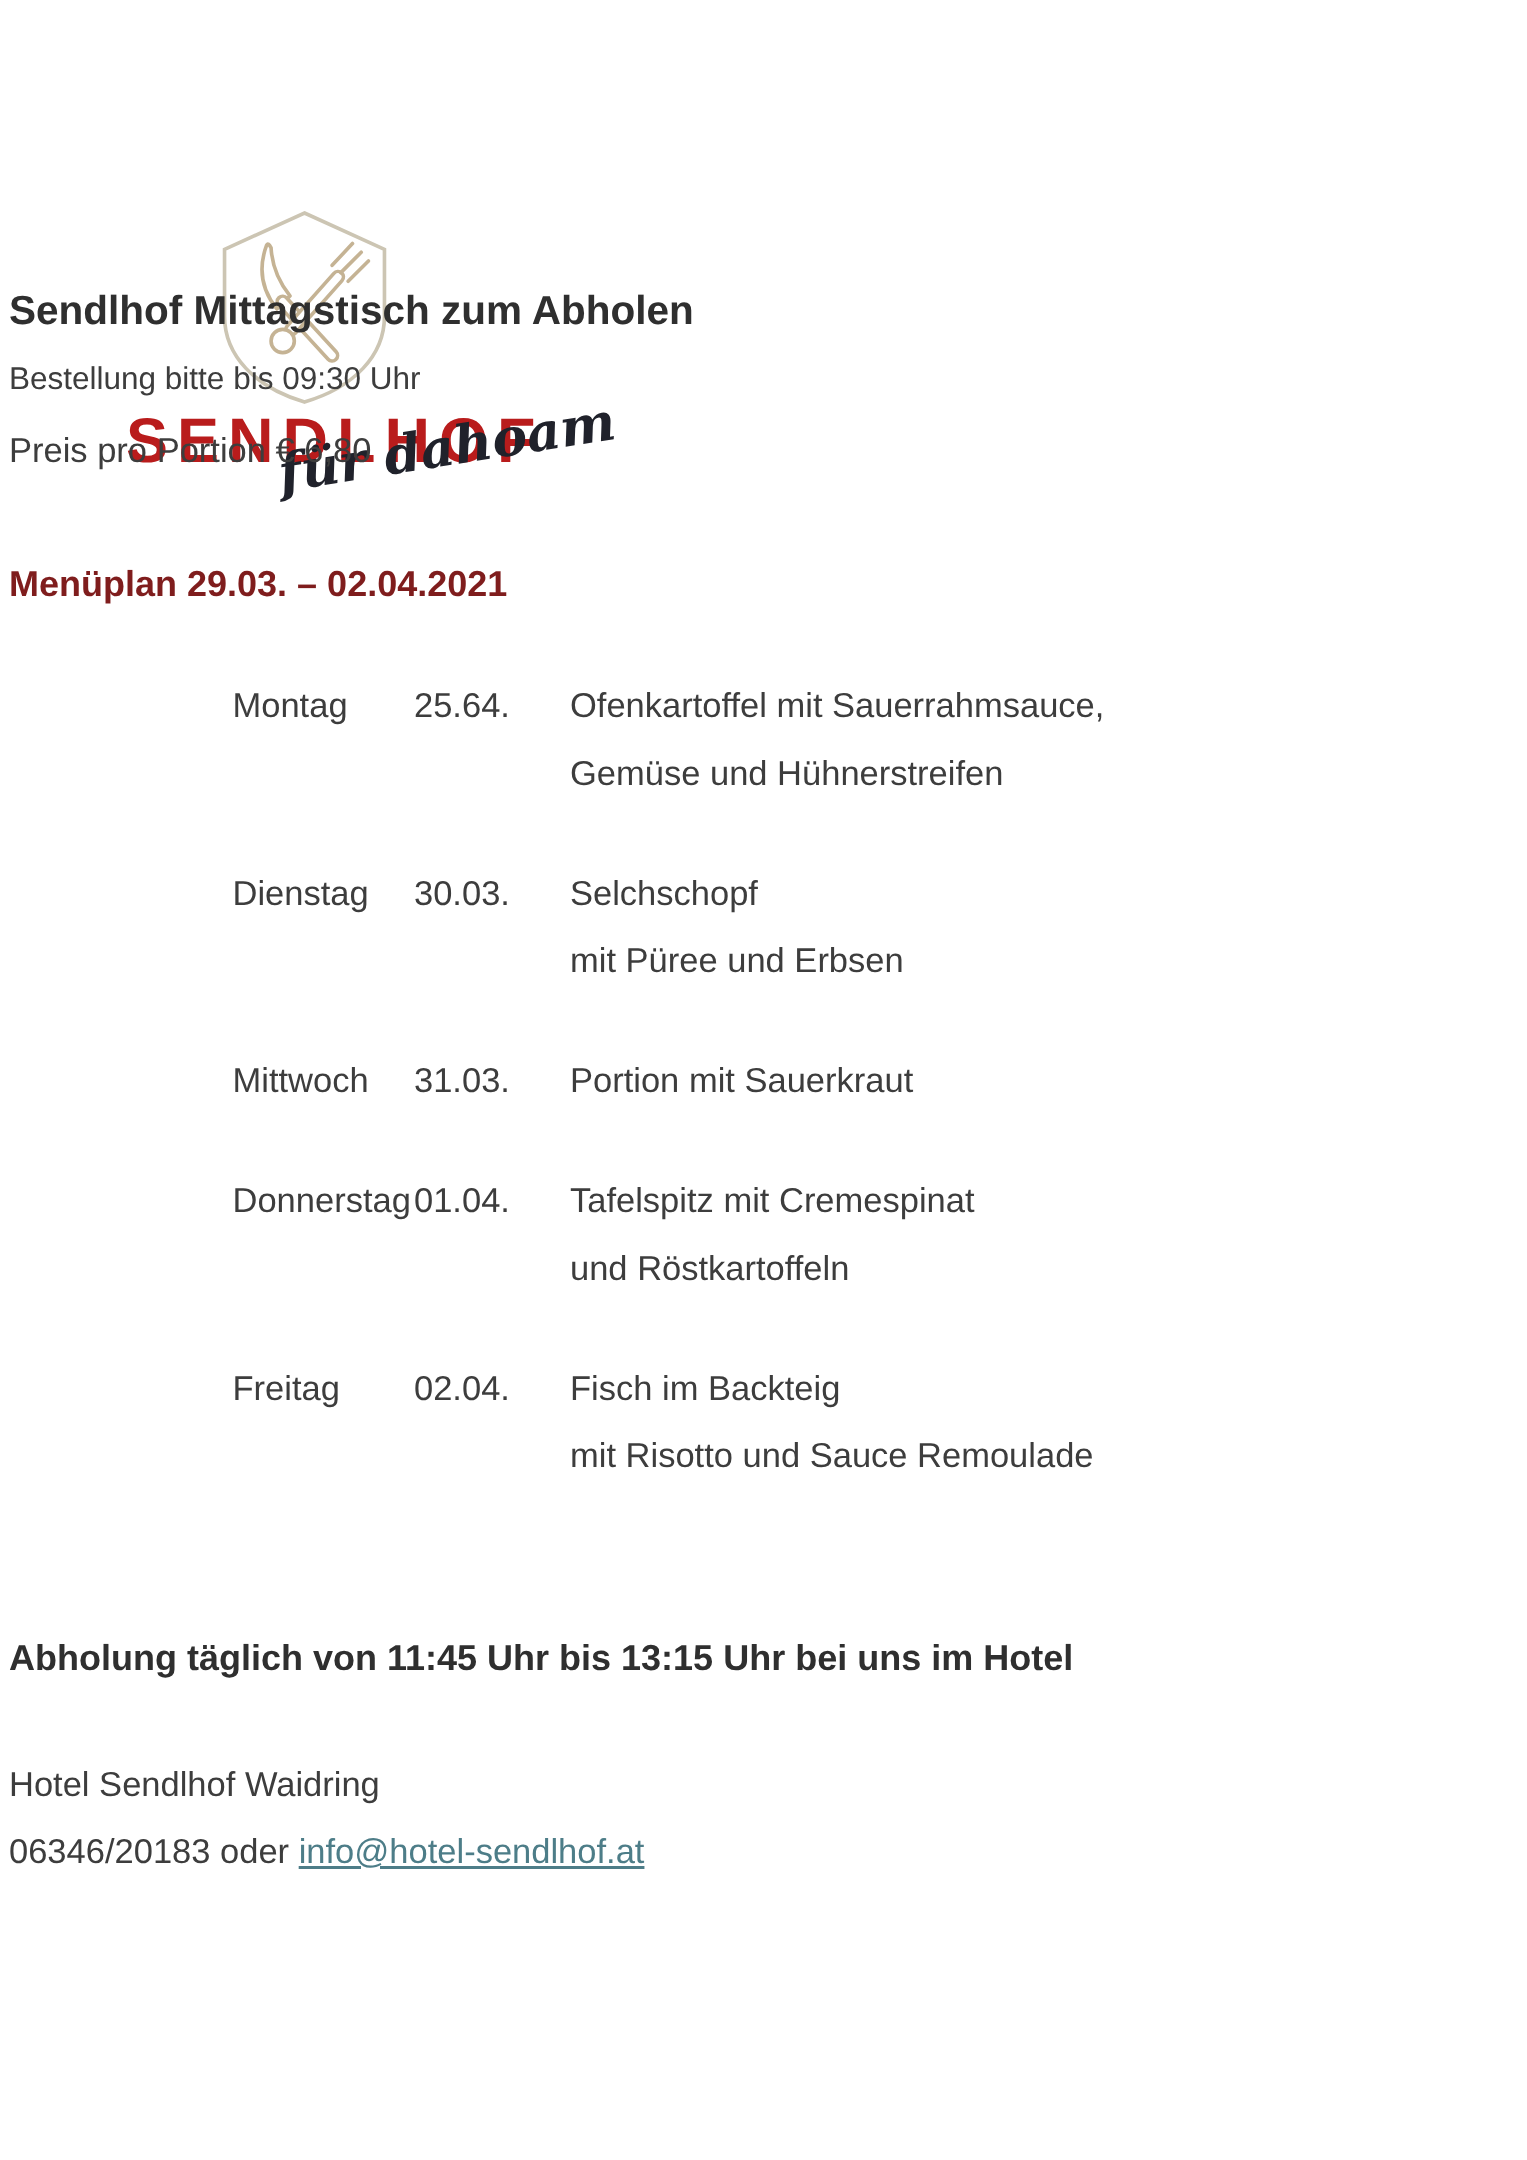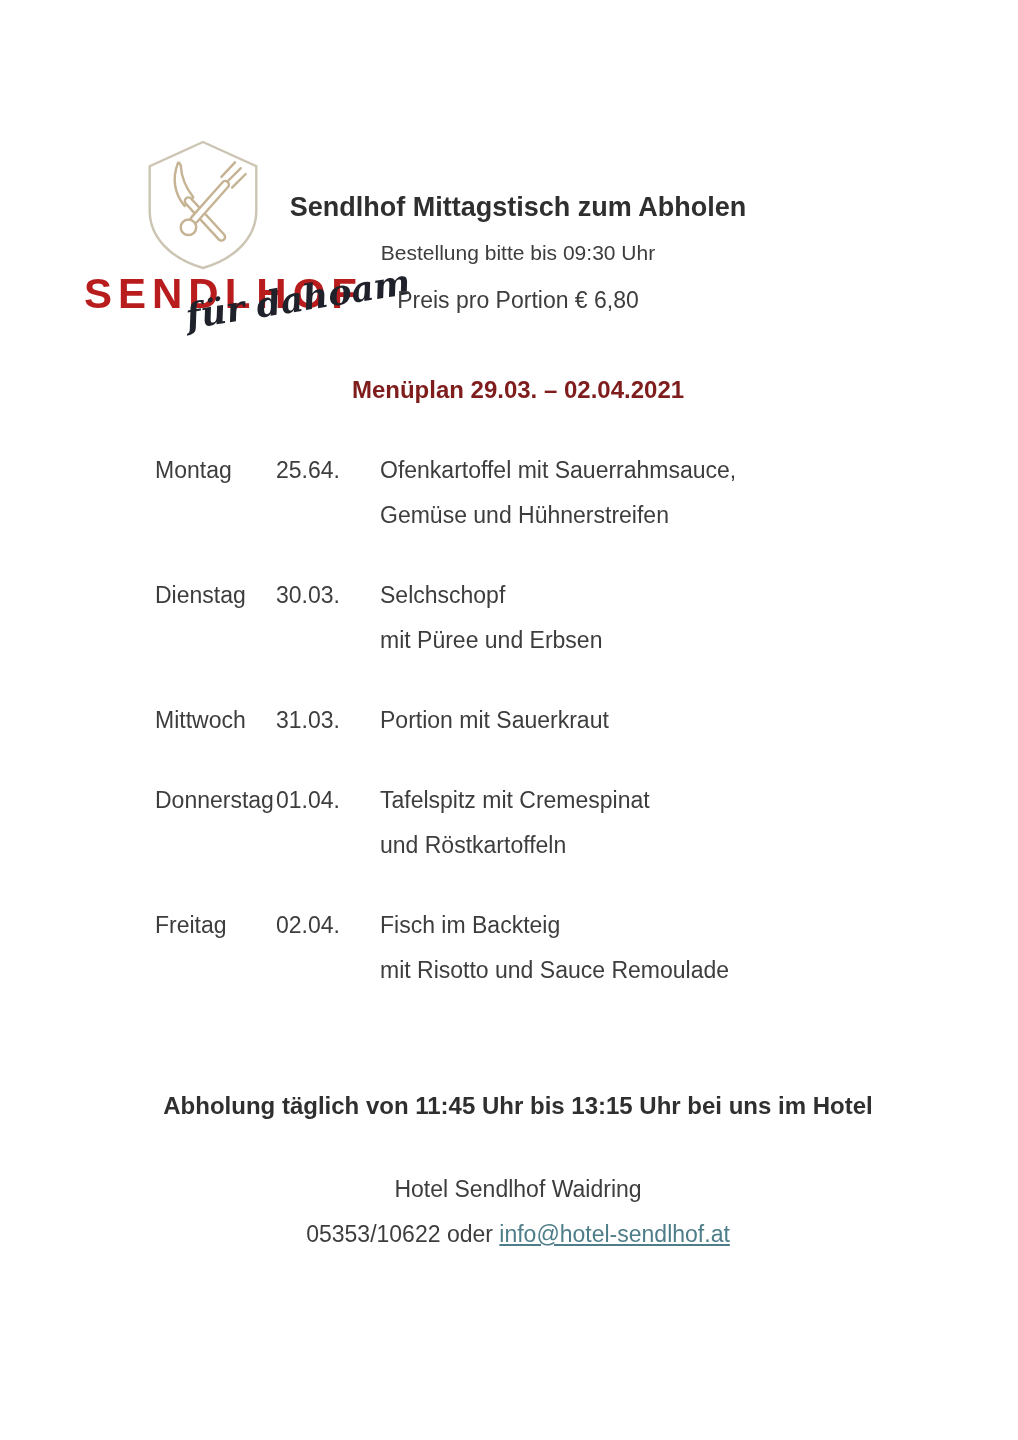--- a/index.html
+++ b/index.html
@@ -23,21 +23,21 @@
   .tagline {
     position: absolute; left: 186px; top: 296px;
     font-family: "DejaVu Serif", serif;
     font-style: italic; font-weight: bold;
     font-size: 35px; color: #20222b;
     transform: rotate(-9deg); transform-origin: left center;
     white-space: nowrap;
   }
 
   
-  .center-col { position: absolute; left: 18px; width: 1000px; text-align: center; }
+  .center-col { position: absolute; left: 6px; width: 1000px; }
   .doc-title   { top: 192px; font-size: 27px; font-weight: bold; color: #2f2f2f; }
   .order-note  { top: 241px; font-size: 21px; }
   .price-note  { top: 287px; font-size: 23px; }
   .plan-title  { top: 376px; font-size: 24px; font-weight: bold; color: #7f1d1d; }
 
   
   .menu { position: absolute; left: 155px; top: 448px; width: 720px; font-size: 23px; }
   .menu-row { display: grid; grid-template-columns: 121px 104px auto; margin-bottom: 35px; }
   .menu-row .cell { line-height: 45px; }
   .dish-line { line-height: 45px; white-space: nowrap; }
@@ -123,16 +123,16 @@
         <div class="dish-line">Fisch im Backteig</div>
         <div class="dish-line">mit Risotto und Sauce Remoulade</div>
       </div>
     </div>
 
   </div>
 
   <div class="center-col pickup-note">Abholung täglich von 11:45 Uhr bis 13:15 Uhr bei uns im Hotel</div>
   <div class="center-col hotel-name">Hotel Sendlhof Waidring</div>
   <div class="center-col contact-line">
-    <span>05353/10622 oder </span><a href="#">info@hotel-sendlhof.at</a>
+    <span>06346/20183 oder </span><a href="#">info@hotel-sendlhof.at</a>
   </div>
 
 </div>
 
 </body></html>

